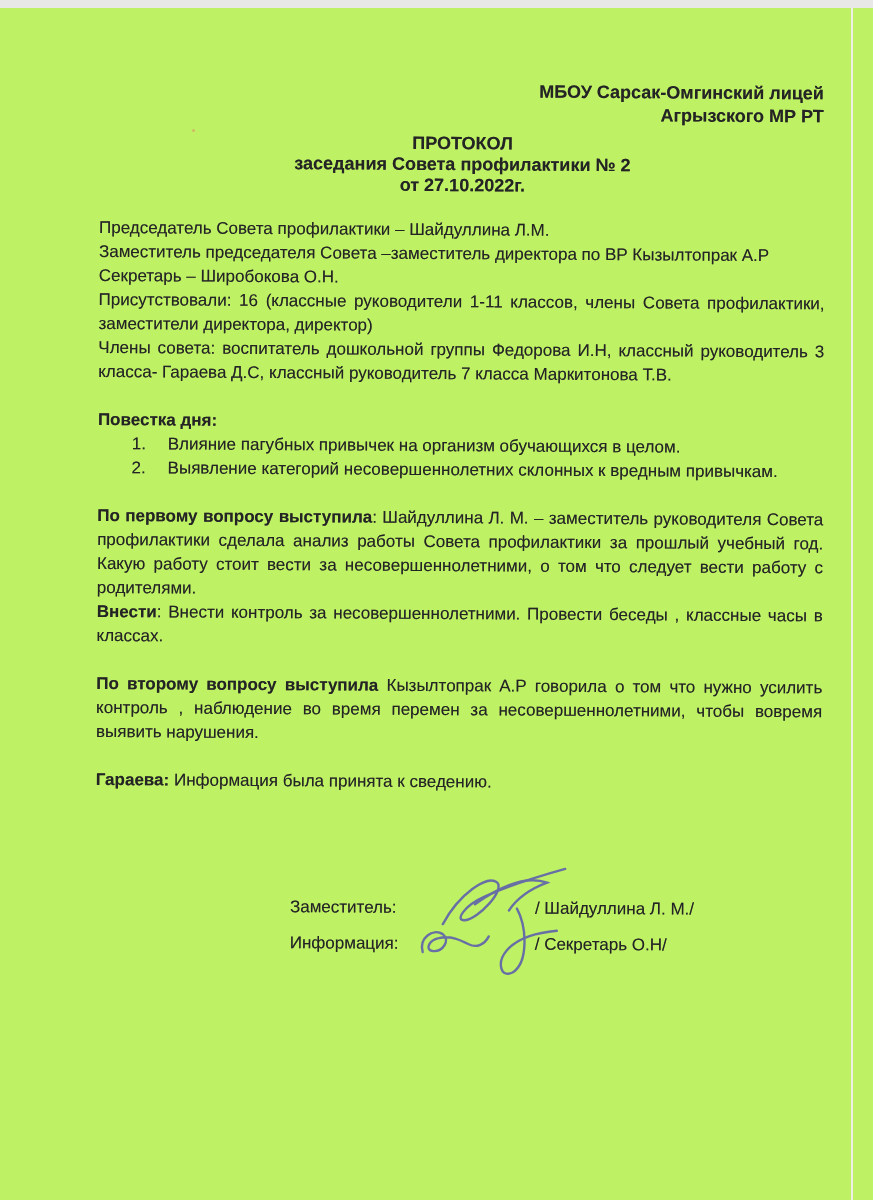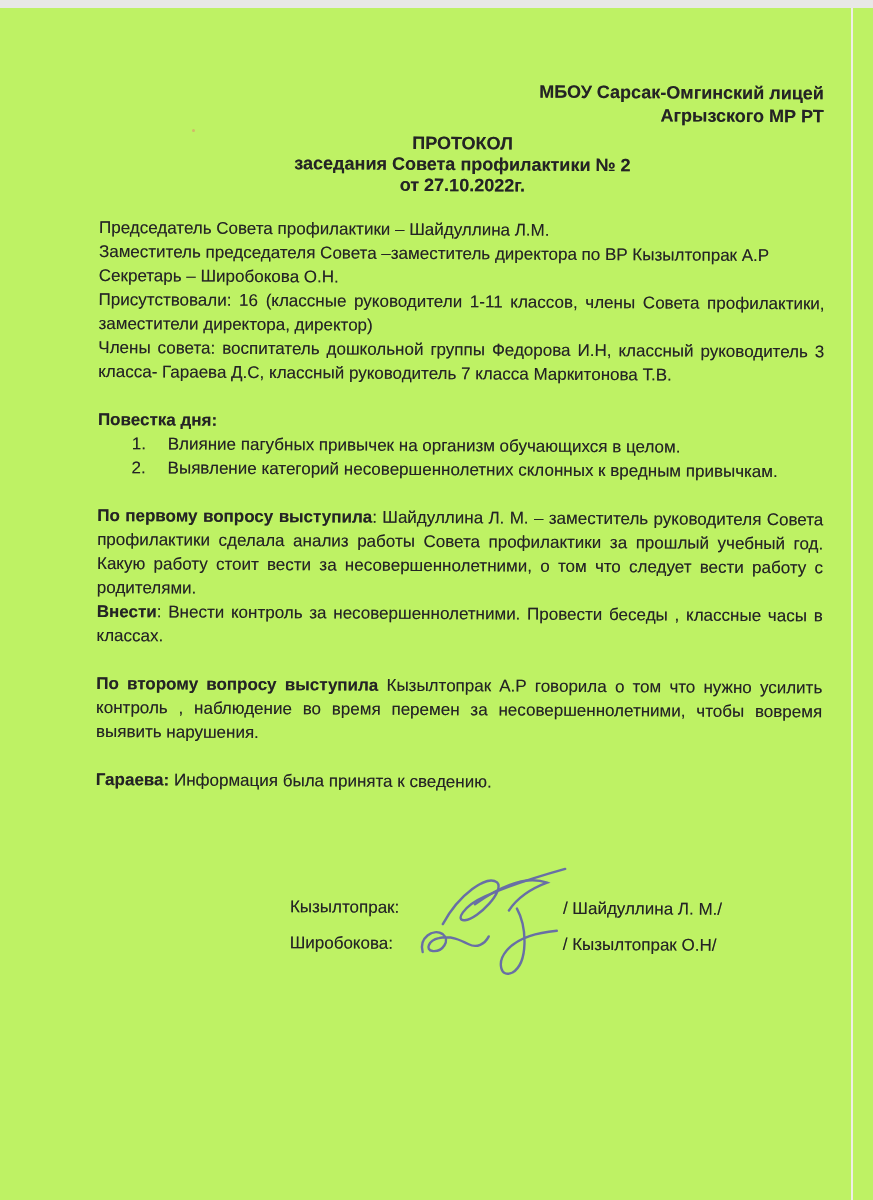--- a/index.html
+++ b/index.html
@@ -38,21 +38,21 @@
   .agenda{margin-top:24px;}
   .agenda-heading{font-weight:bold;margin:0;}
   .agenda-item{display:flex;margin:0;padding-left:34px;}
   .agenda-num{width:36px;flex:0 0 36px;}
   .para{margin:24px 0 0 0;text-align:justify;}
   .para.tight{margin-top:0;}
   .lead{font-weight:bold;}
   .sig-block{position:relative;margin-top:70px;height:120px;}
   .sig-row{position:absolute;left:0;width:100%;}
   .sig-row .sig-label{position:absolute;left:195px;}
-  .sig-row .sig-name{position:absolute;left:468px;}
+  .sig-row .sig-name{position:absolute;left:440px;}
   .row-chairman{top:32px;}
   .row-secretary{top:68px;}
   .sig-ink{
     position:absolute;left:318px;top:-12px;
     pointer-events:none;
   }
 </style>
 </head>
 <body>
 
@@ -98,26 +98,26 @@
     <p class="para"><span class="lead">По первому вопросу выступила</span><span>: Шайдуллина Л. М. – заместитель руководителя Совета профилактики сделала анализ работы Совета профилактики за прошлый учебный год. Какую работу стоит вести за несовершеннолетними, о том что следует вести работу с родителями.</span></p>
 
     <p class="para tight"><span class="lead">Внести</span><span>: Внести контроль за несовершеннолетними. Провести беседы , классные часы в классах.</span></p>
 
     <p class="para"><span class="lead">По второму вопросу выступила</span><span> Кызылтопрак А.Р говорила о том что нужно усилить контроль , наблюдение во время перемен за несовершеннолетними, чтобы вовремя выявить нарушения.</span></p>
 
     <p class="para"><span class="lead">Гараева:</span><span> Информация была принята к сведению.</span></p>
 
     <div class="sig-block">
       <div class="sig-row row-chairman">
-        <span class="sig-label">Кызылтопрак:</span>
+        <span class="sig-label">Заместитель:</span>
         <span class="sig-name">/ Шайдуллина Л. М./</span>
       </div>
       <div class="sig-row row-secretary">
-        <span class="sig-label">Широбокова:</span>
-        <span class="sig-name">/ Кызылтопрак О.Н/</span>
+        <span class="sig-label">Информация:</span>
+        <span class="sig-name">/ Секретарь О.Н/</span>
       </div>
 
       <svg class="sig-ink" width="170" height="130" viewBox="0 0 170 130">
         <g fill="none" stroke="#6164ab" stroke-width="2.4" stroke-linecap="round" opacity="0.92">
 
           <path d="M30,72 C46,42 74,22 84,30 C92,38 66,66 52,68 C42,69 50,54 72,44 C98,32 124,24 152,16"></path>
           <path d="M62,52 C84,36 112,22 134,30 C118,36 104,46 96,58"></path>
 
           <path d="M10,100 C6,86 20,76 30,82 C38,88 30,100 20,99 C12,98 16,88 26,86 C38,83 48,88 56,92 C64,96 72,92 76,84"></path>
           <path d="M104,56 C114,74 116,110 100,120 C88,126 84,110 94,98 C106,84 126,80 144,78"></path>

